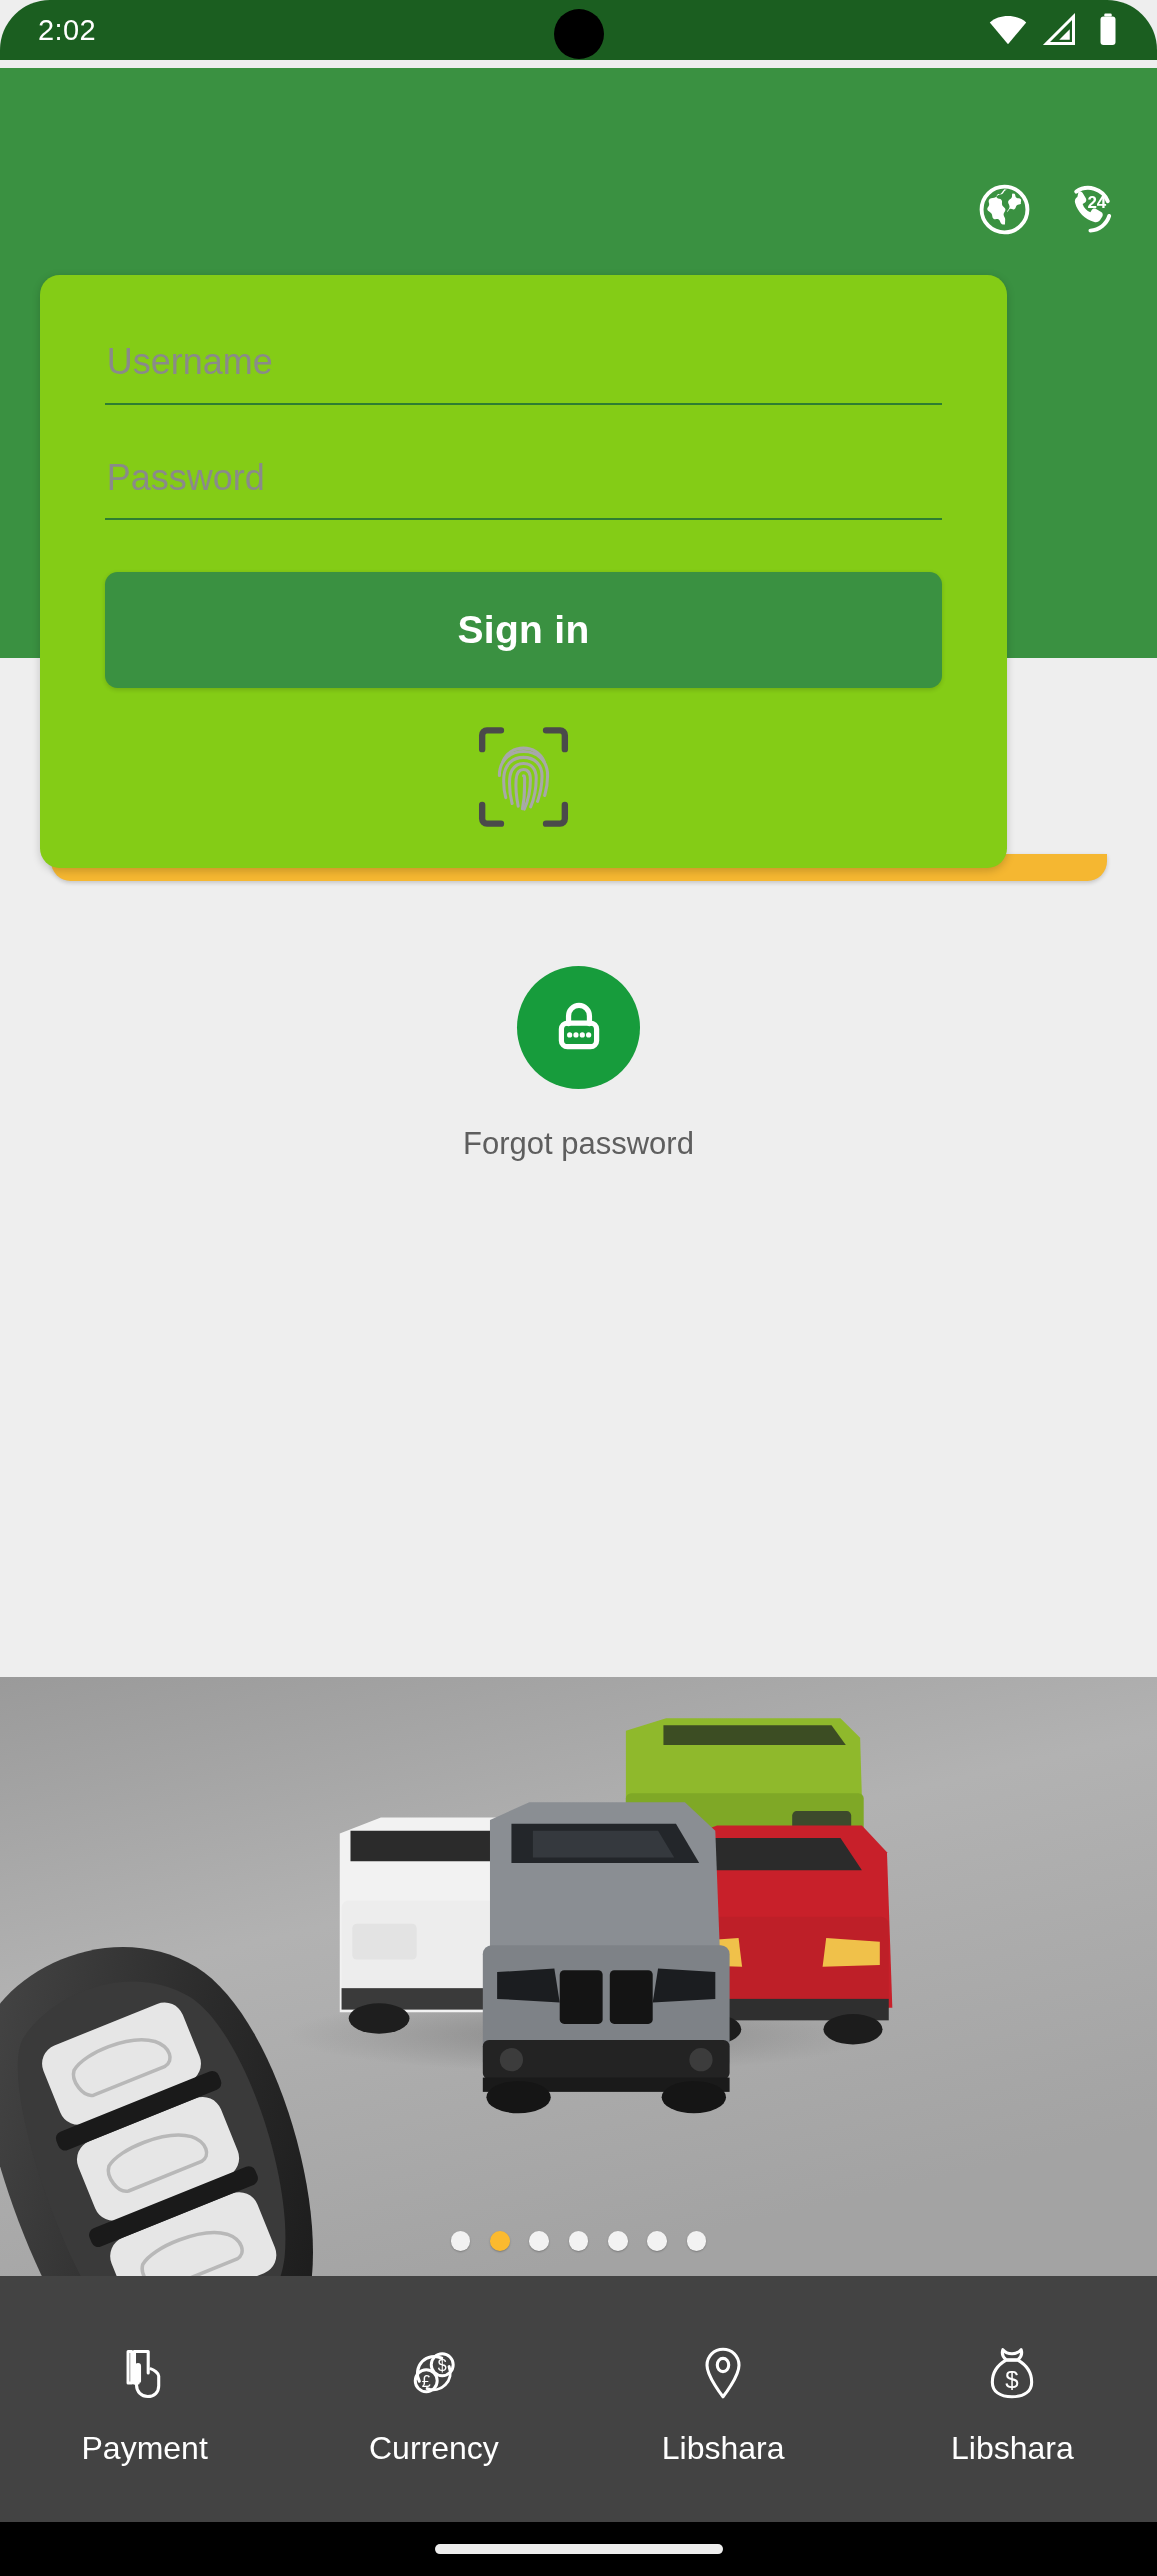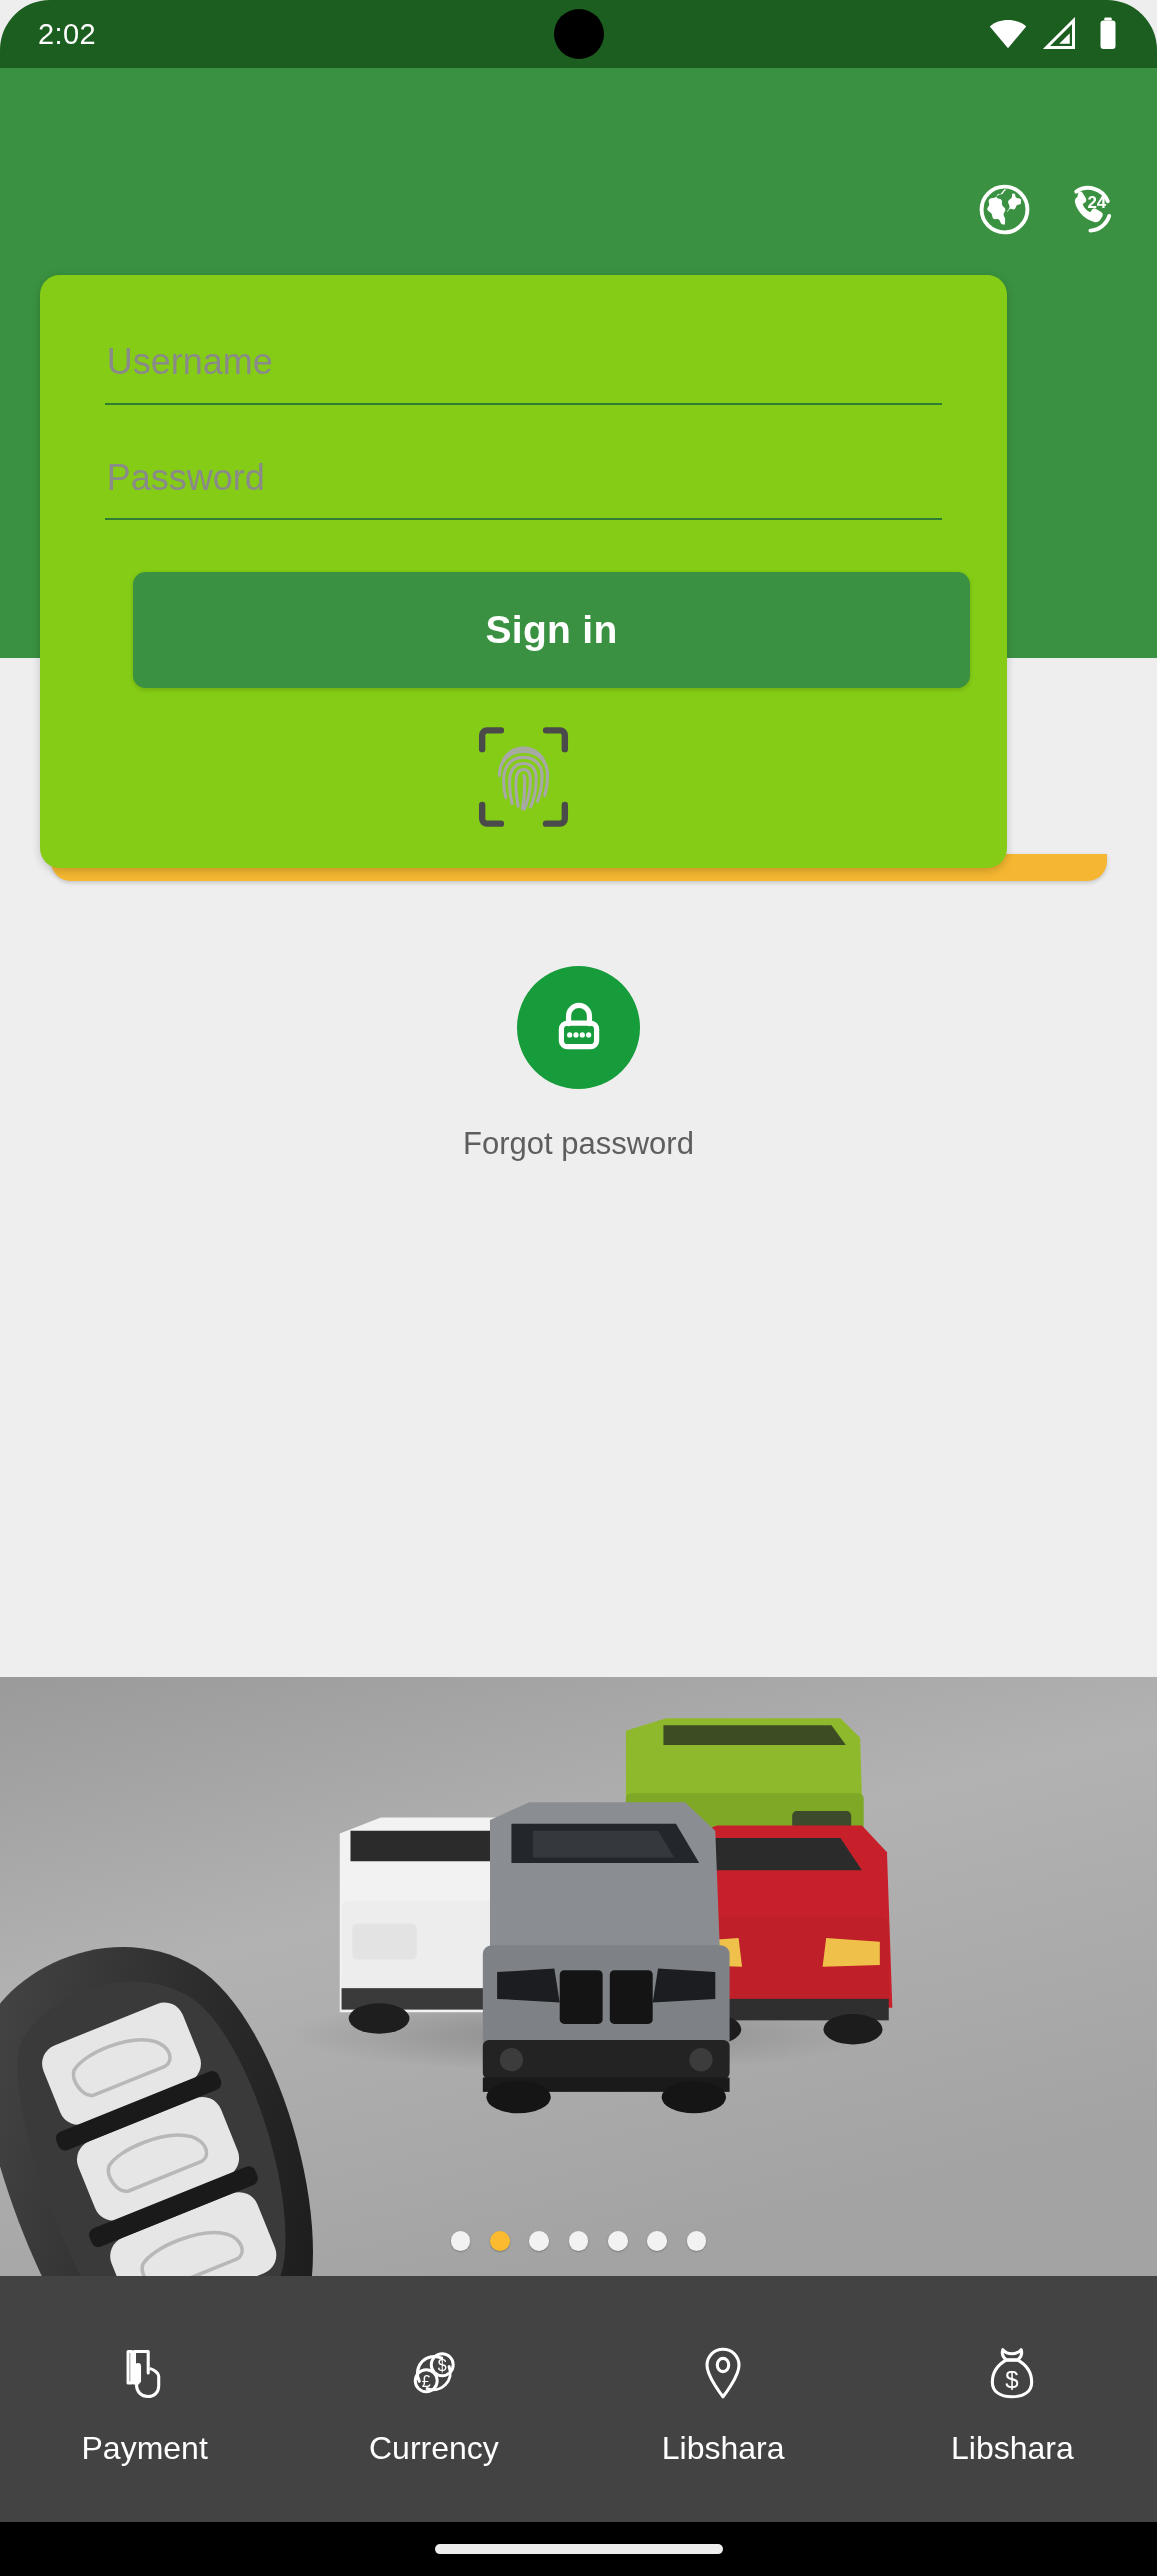--- a/index.html
+++ b/index.html
@@ -12,21 +12,21 @@
 
   
   #phone {
     position:absolute; inset:0;
     background:#EEEEEE;
     overflow:hidden;
   }
 
   
   #statusbar {
-    position:absolute; top:0; left:0; width:1157px; height:68px;
+    position:absolute; top:0; left:0; width:1157px; height:60px;
     background:#1B5E20;
     border-top-left-radius:50px; border-top-right-radius:50px;
     display:flex; align-items:center; z-index:40;
   }
   #status-time {
     position:absolute; left:38px; top:50%; transform:translateY(-50%);
     color:#FFFFFF; font-size:29px; letter-spacing:0.4px;
   }
   #status-icons {
     position:absolute; right:34px; top:50%; transform:translateY(-50%);
@@ -74,21 +74,20 @@
   .field-input::placeholder { color:#8A8A8A; }
 
   #signin-button {
     display:block; width:100%; height:116px;
     background:#3A9141; color:#FFFFFF;
     border:none; border-radius:12.5px;
     font-family:"Liberation Sans", sans-serif;
     font-size:39px; font-weight:bold;
     cursor:pointer; letter-spacing:0.3px;
     box-shadow:0 1.8px 4.5px rgba(0,0,0,.14);
-    margin-left:28px;
   }
   #fingerprint-wrap {
     display:flex; justify-content:center;
     padding-top:36px; padding-bottom:38px;
   }
   #fingerprint-button { width:97px; height:106px; cursor:pointer; }
   #fingerprint-button svg { display:block; }
 
   
   #quick-actions {

